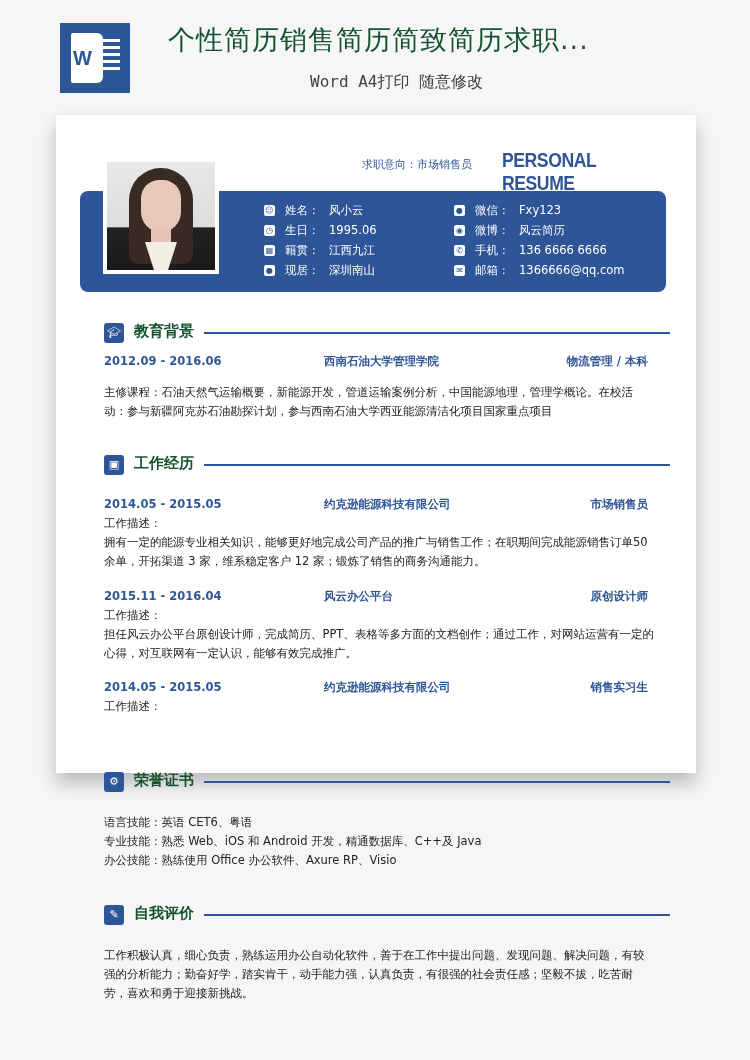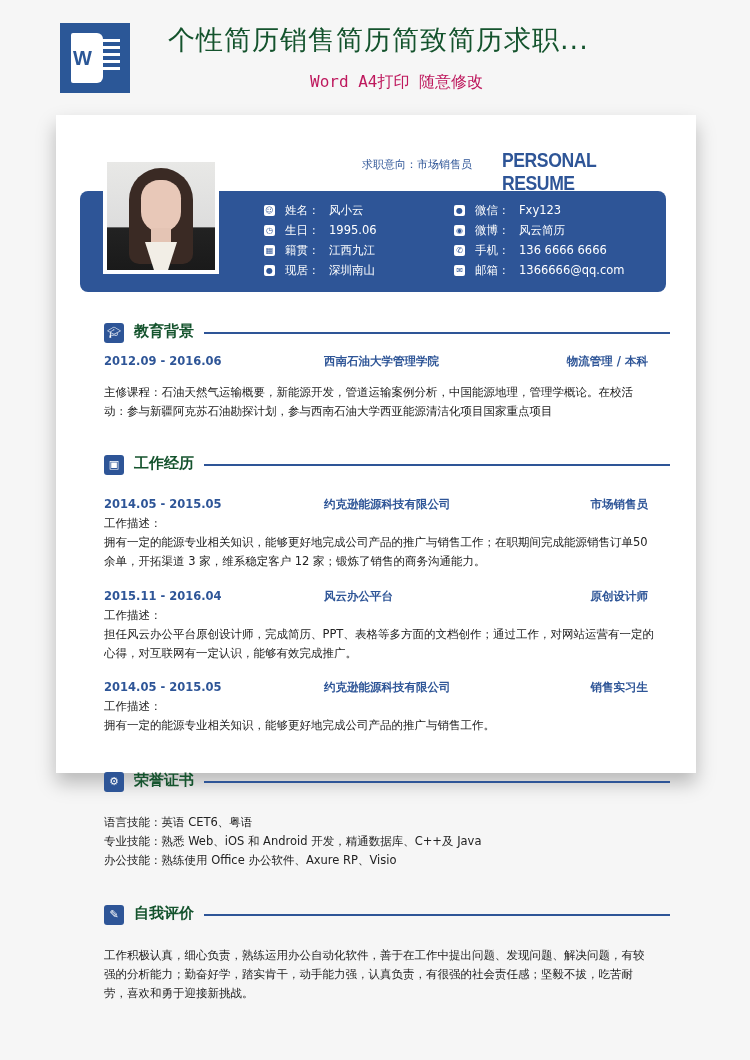--- a/index.html
+++ b/index.html
@@ -4,21 +4,21 @@
 <style>
 *{margin:0;padding:0;box-sizing:border-box;}
 html,body{width:750px;height:1060px;overflow:hidden;background:#f6f6f6;font-family:"DejaVu Sans","Liberation Sans",sans-serif;}
 .top{position:absolute;left:0;top:0;width:750px;height:110px;}
 .word-logo{position:absolute;left:60px;top:23px;width:70px;height:70px;background:#2b5797;}
 .word-logo .doc{position:absolute;left:11px;top:10px;width:32px;height:50px;background:#fff;border-radius:2px 6px 6px 2px;}
 .word-logo .w{position:absolute;left:13px;top:24px;font:bold 20px "Liberation Sans",sans-serif;color:#2b5797;}
 .word-logo .lines{position:absolute;left:40px;top:16px;width:20px;}
 .word-logo .lines i{display:block;height:3px;background:#fff;margin-bottom:4px;}
 .title{position:absolute;left:168px;top:22px;font-size:27px;color:#14532d;letter-spacing:1px;white-space:nowrap;}
-.subtitle{position:absolute;left:310px;top:72px;font:16px "DejaVu Sans Mono",monospace;color:#be185d;}
+.subtitle{position:absolute;left:310px;top:72px;font:16px "DejaVu Sans Mono",monospace;color:#404040;}
 .page{position:absolute;left:56px;top:115px;width:640px;height:658px;background:#fff;box-shadow:0 10px 18px rgba(0,0,0,.25);}
 .band{position:absolute;left:24px;top:76px;width:586px;height:101px;background:#2e5597;border-radius:8px;}
 .photo{position:absolute;left:47px;top:43px;width:116px;height:116px;background:#fff;padding:4px;}
 .photo .img{width:100%;height:100%;background:linear-gradient(180deg,#e8e8e6 0%,#ddd 60%,#222 61%,#1a1a1a 100%);position:relative;overflow:hidden;}
 .photo .hair{position:absolute;left:22px;top:6px;width:64px;height:96px;background:#3a2a24;border-radius:32px 32px 10px 10px;}
 .photo .face{position:absolute;left:34px;top:18px;width:40px;height:52px;background:#e8c8b8;border-radius:20px 20px 22px 22px;}
 .photo .neck{position:absolute;left:44px;top:66px;width:20px;height:20px;background:#e4c4b4;}
 .photo .shirt{position:absolute;left:38px;top:80px;width:32px;height:30px;background:#f2eee6;clip-path:polygon(0 0,100% 0,70% 100%,30% 100%);}
 .objective{position:absolute;left:306px;top:42px;font-size:11px;color:#2e5597;}
 .brand{position:absolute;left:446px;top:34px;font:bold 20px "Liberation Sans",sans-serif;color:#2e5597;transform:scaleX(0.88);transform-origin:left;letter-spacing:-0.5px;}
@@ -145,21 +145,20 @@
   </div>
   <div class="txt" style="top:491px">工作描述：</div>
   <div class="txt" style="top:510px">担任风云办公平台原创设计师，完成简历、PPT、表格等多方面的文档创作；通过工作，对网站运营有一定的心得，对互联网有一定认识，能够有效完成推广。</div>
 
   <div class="entry-head" style="top:565px">
     <span class="d">2014.05 - 2015.05</span>
     <span class="c">约克逊能源科技有限公司</span>
     <span class="r">销售实习生</span>
   </div>
   <div class="txt" style="top:582px">工作描述：</div>
-  <div class="txt" style="top:601px">拥有一定的能源专业相关知识，能够更好地完成公司产品的推广与销售工作。</div>
 
   <div class="sec-head" style="top:655px">
     <span class="ic">⚙</span>
     <span class="t">荣誉证书</span>
     <span class="line"></span>
   </div>
   <div class="txt" style="top:698px">语言技能：英语 CET6、粤语</div>
   <div class="txt" style="top:717px">专业技能：熟悉 Web、iOS 和 Android 开发，精通数据库、C++及 Java</div>
   <div class="txt" style="top:736px">办公技能：熟练使用 Office  办公软件、Axure RP、Visio</div>
 

